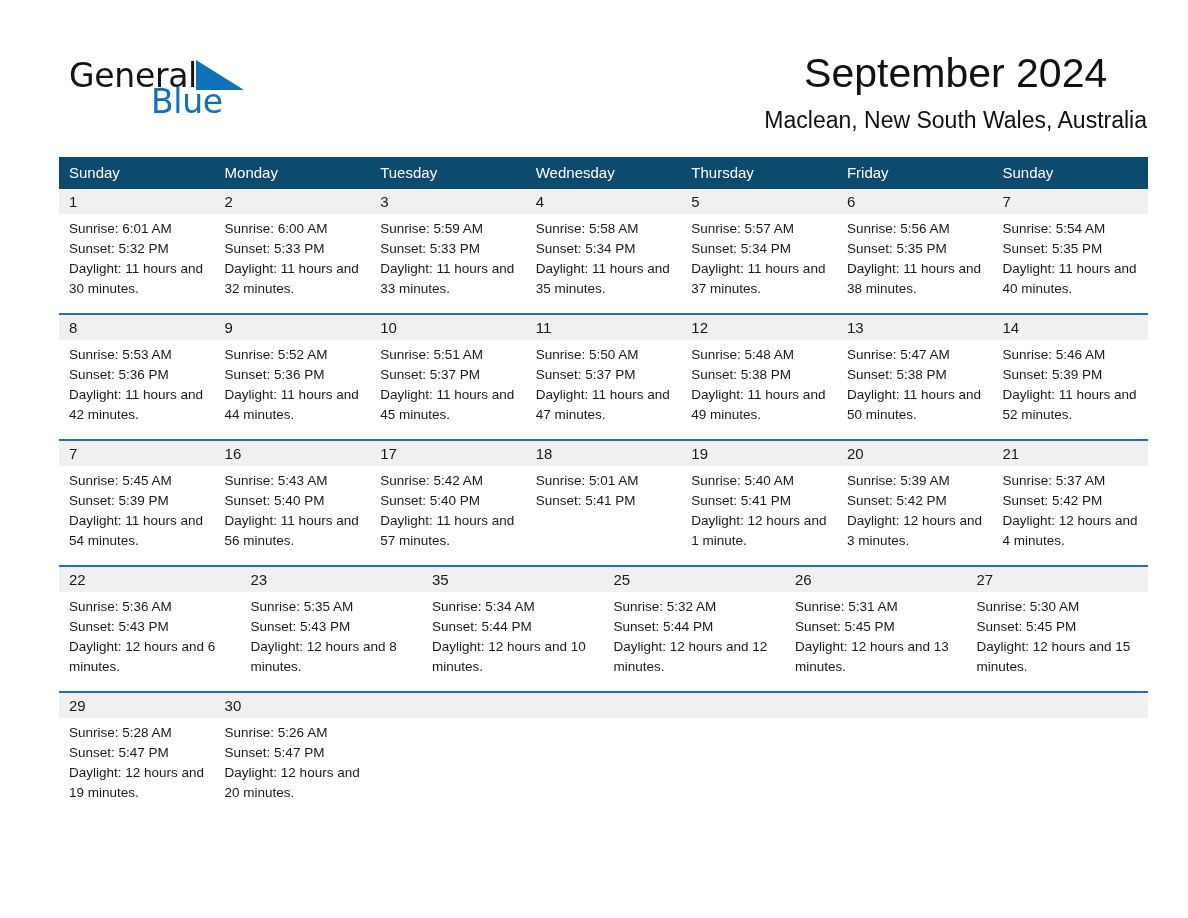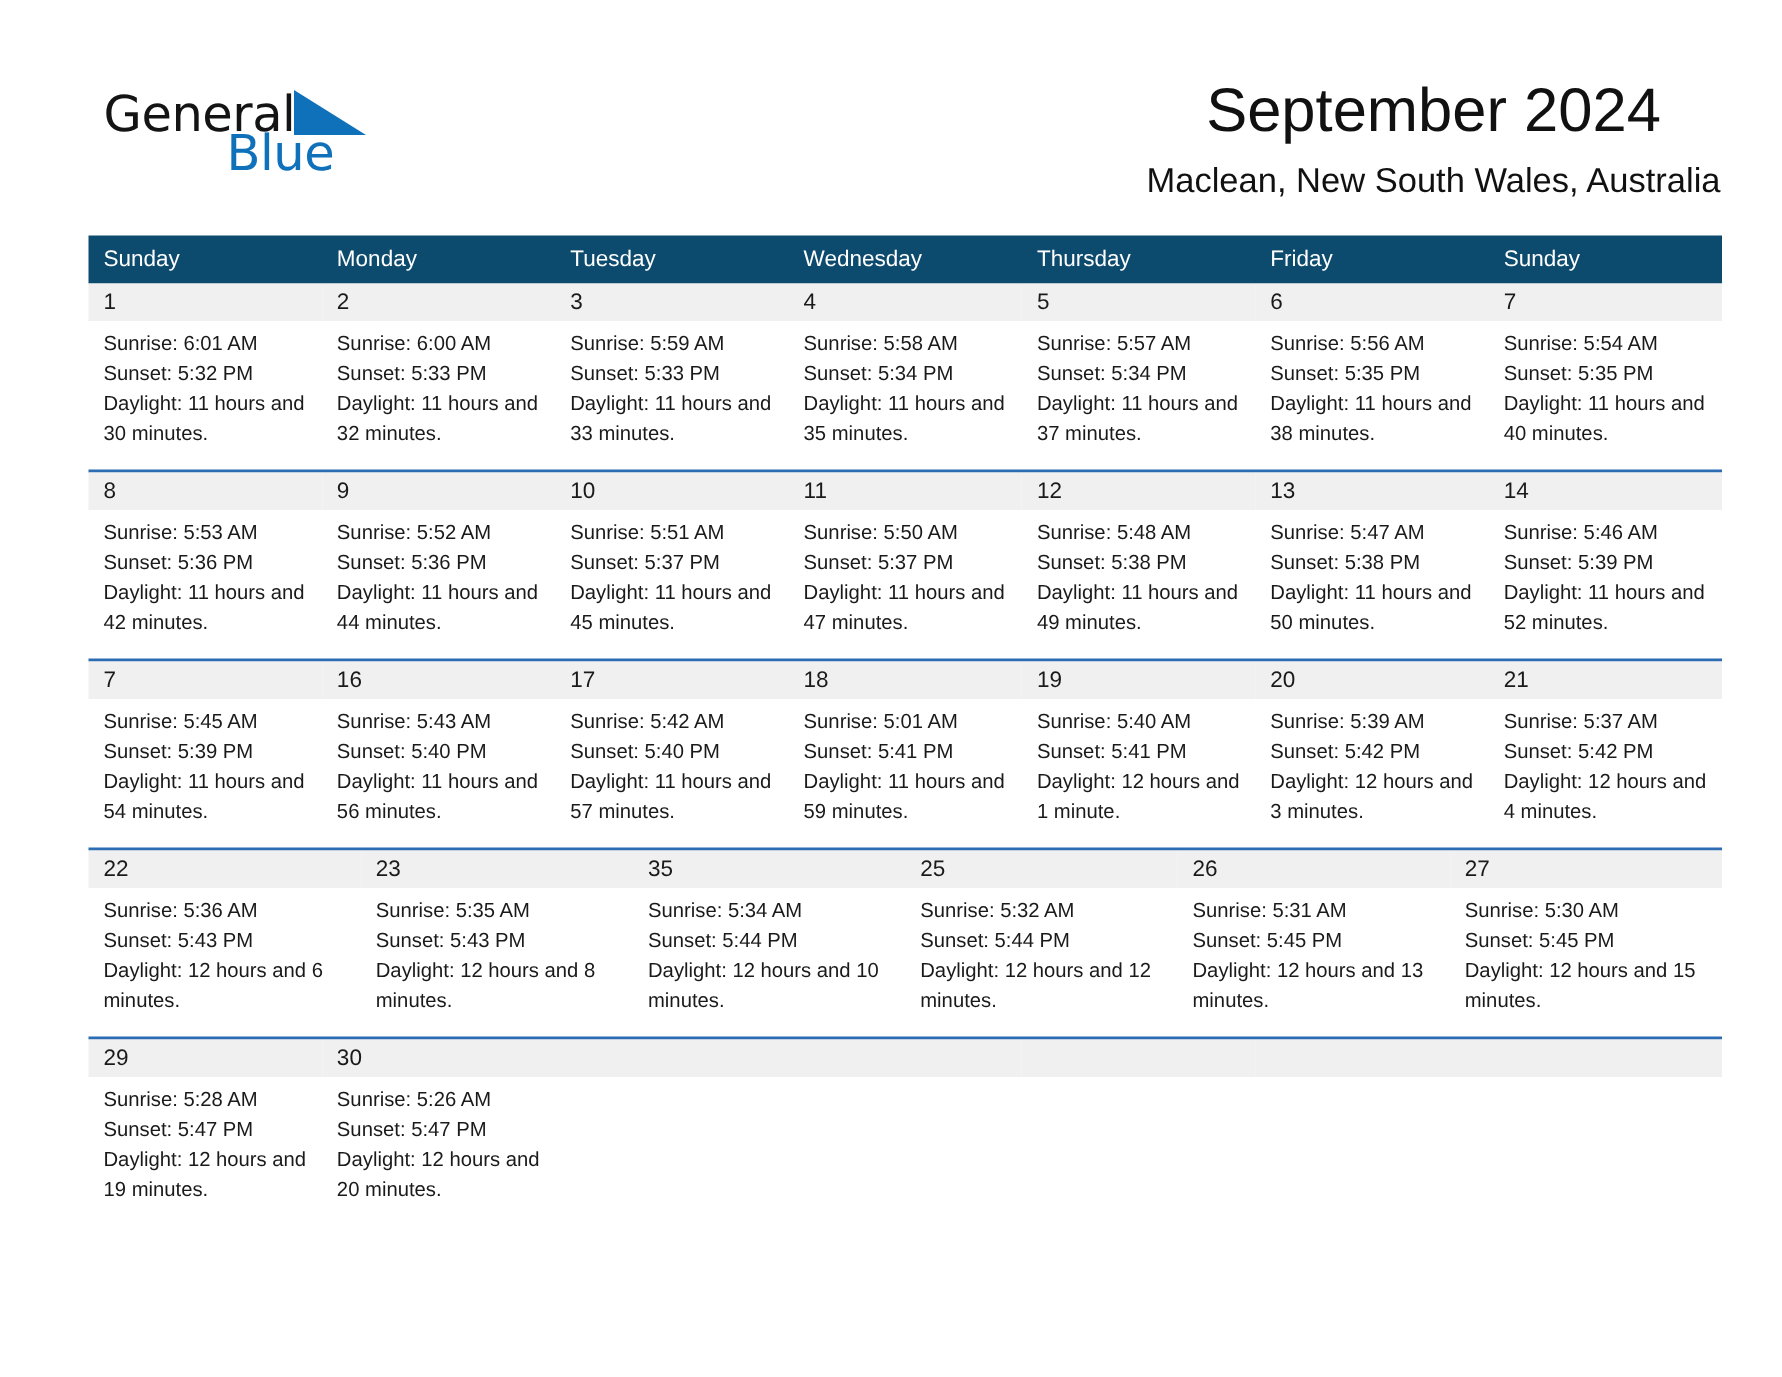--- a/index.html
+++ b/index.html
@@ -341,21 +341,20 @@
           <div>Sunrise: 5:42 AM</div>
           <div>Sunset: 5:40 PM</div>
           <div class="daylight-line">Daylight: 11 hours and 57 minutes.</div>
         </div>
       </div>
       <div class="day-cell">
         <div class="day-number">18</div>
         <div class="day-info">
           <div>Sunrise: 5:01 AM</div>
           <div>Sunset: 5:41 PM</div>
-          <div class="daylight-line">Daylight: 11 hours and 59 minutes.</div>
         </div>
       </div>
       <div class="day-cell">
         <div class="day-number">19</div>
         <div class="day-info">
           <div>Sunrise: 5:40 AM</div>
           <div>Sunset: 5:41 PM</div>
           <div class="daylight-line">Daylight: 12 hours and 1 minute.</div>
         </div>
       </div>

